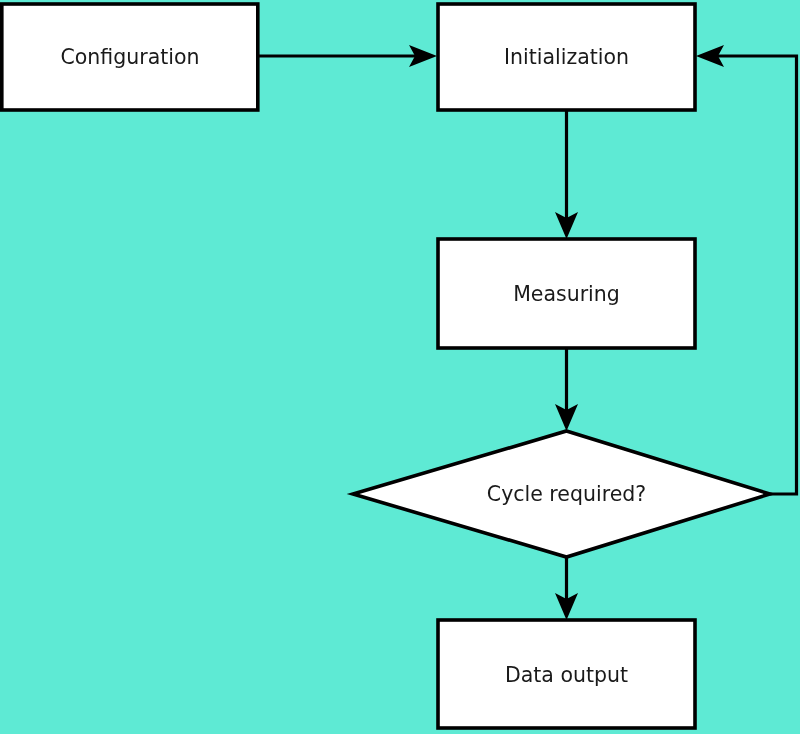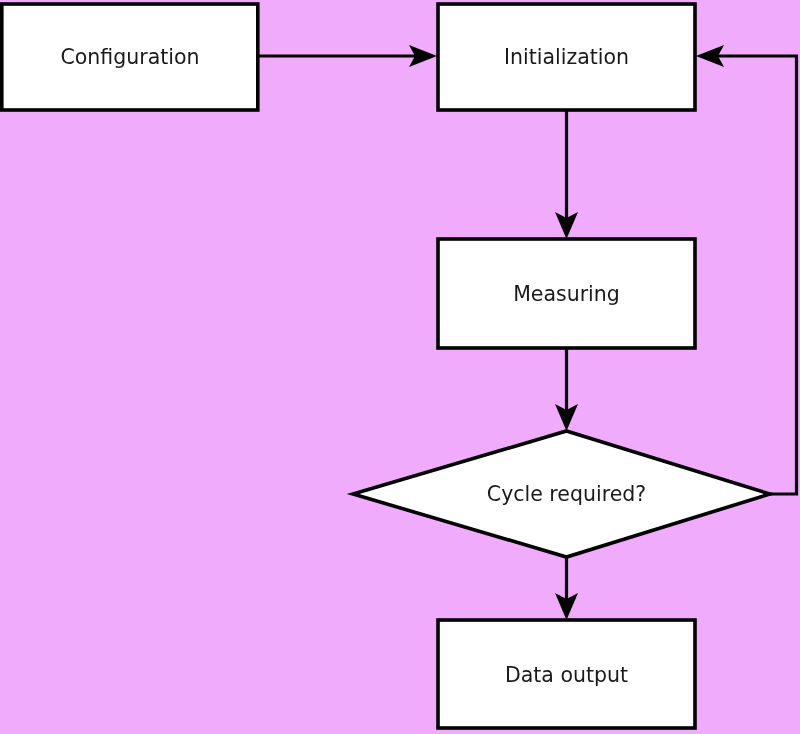--- a/index.html
+++ b/index.html
@@ -7,21 +7,21 @@
     padding: 0;
     background: #ffffff;
   }
   body {
     font-family: "DejaVu Sans", sans-serif;
   }
   #diagram-root {
     position: relative;
     width: 800px;
     height: 734px;
-    background: #f0abfc;
+    background: #5eead4;
     overflow: hidden;
   }
   #flow-svg {
     position: absolute;
     top: 0;
     left: 0;
     width: 800px;
     height: 734px;
   }
   .node-shape {

